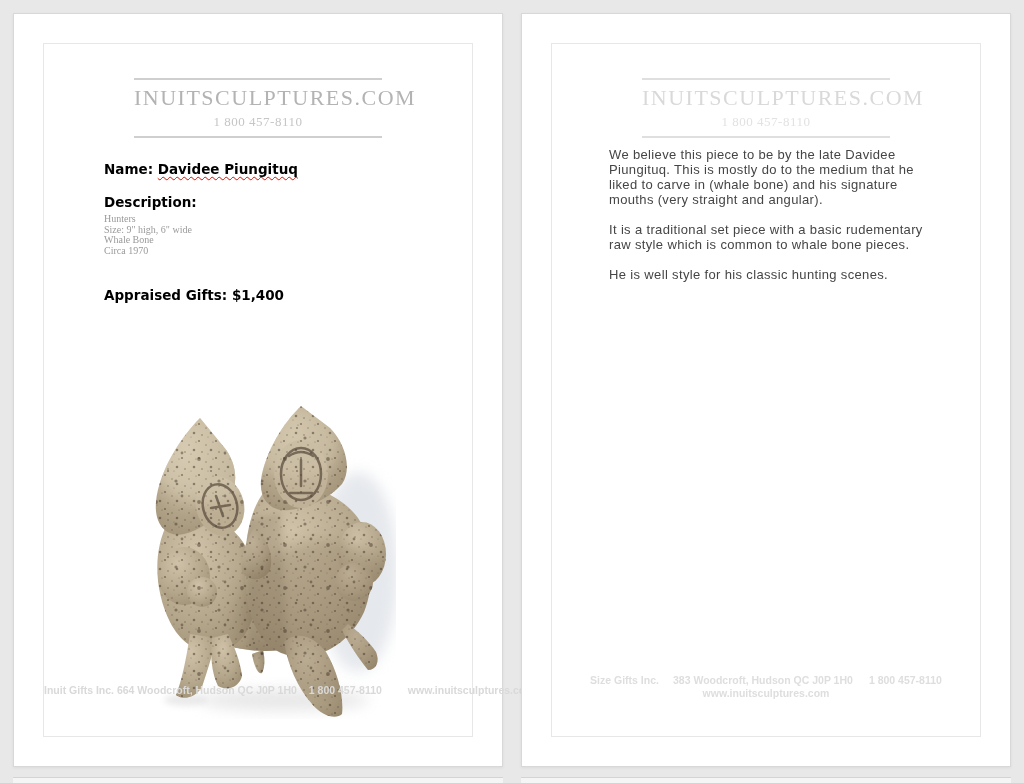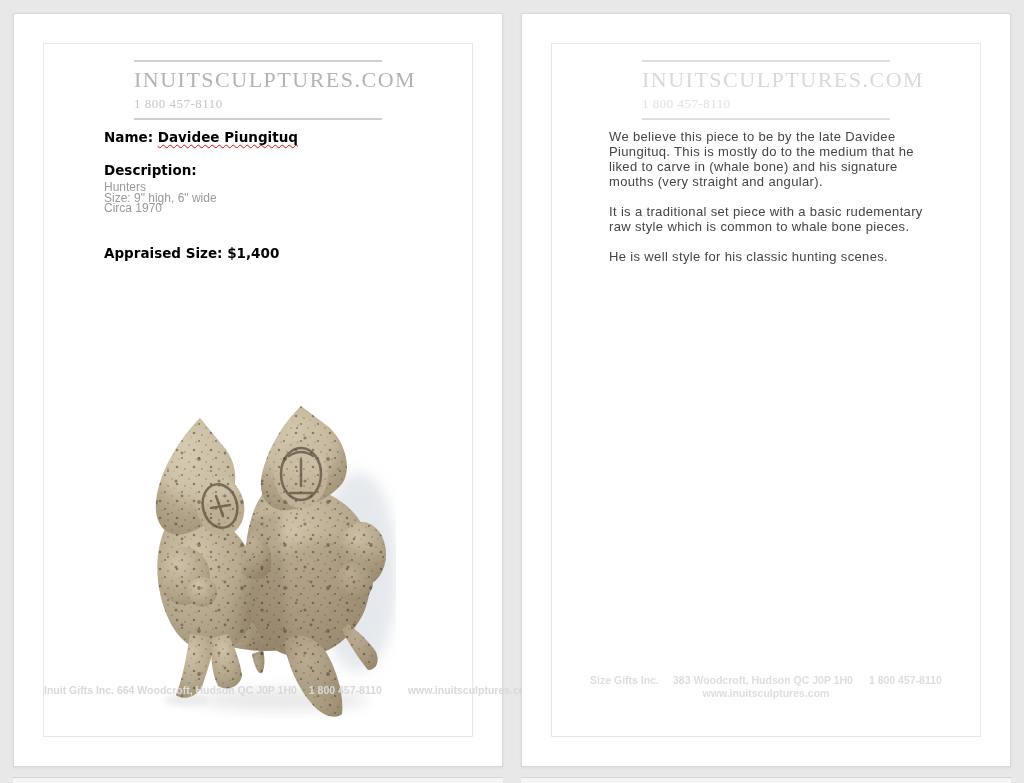--- a/index.html
+++ b/index.html
@@ -10,44 +10,44 @@
   }
   .page{
     position:absolute;top:13px;width:490px;height:754px;background:#ffffff;
     border:1px solid #d8d8d8;box-sizing:border-box;
     box-shadow:0 1px 3px rgba(0,0,0,0.06);
   }
   #page1{left:13px;}
   #page2{left:521px;}
   .inner-frame{position:absolute;left:29px;top:29px;right:29px;bottom:29px;border:1px solid #e7e7e7;}
   
-  .cert-header{width:248px;margin:16px auto 0;text-align:left;}
+  .cert-header{width:248px;margin:34px auto 0;text-align:center;}
   .rule{border-top:2px solid #cfcfcf;height:0;}
   .brand{
     font-family:"Liberation Serif", serif;font-size:22px;letter-spacing:1.5px;
     color:#b3b3b3;margin-top:5px;white-space:nowrap;
   }
   .phone-sm{font-family:"Liberation Serif", serif;font-size:13px;letter-spacing:0.5px;color:#c6c6c6;margin:3px 0 6px;}
   .pg2 .rule{border-color:#dfdfdf;}
   .pg2 .brand{color:#d9d9d9;}
   .pg2 .phone-sm{color:#e2e2e2;}
   
   .fields{
-    margin:10px 0 0 60px;
+    margin:24px 0 0 60px;
     font-family:"DejaVu Sans", sans-serif;font-weight:bold;font-size:13.5px;color:#000;
   }
   .field{margin-bottom:18px;line-height:15px;white-space:nowrap;}
   .wavy{
     text-decoration:underline wavy #e00b00 1px;
     text-decoration-skip-ink:none;text-underline-offset:2px;
   }
   .desc-label{margin-bottom:4px;line-height:15px;}
   .desc-lines{
-    font-family:Liberation Sans, sans-serif;font-weight:normal;
-    font-size:12px;line-height:10.5px;color:#9a9a9a;
+    font-family:Liberation Serif, serif;font-weight:normal;
+    font-size:10px;line-height:10.5px;color:#9a9a9a;
   }
   .appraised{margin-top:32px;line-height:15px;white-space:nowrap;}
   .photo{position:absolute;left:102px;top:360px;width:250px;height:315px;}
   
   .footer1{
     position:absolute;bottom:40px;left:0;right:0;text-align:center;
     font-size:10.5px;font-weight:bold;color:#d9d9d9;white-space:nowrap;
   }
   .footer1 .gap-a{margin-left:12px;}
   .footer1 .gap-b{margin-left:26px;}
@@ -87,25 +87,26 @@
     <div class="fields">
       <div class="field">
         <span>Name:</span>
         <span class="wavy">Davidee Piungituq</span>
       </div>
 
       <div class="desc-label">Description:</div>
       <div class="desc-lines">
         <div>Hunters</div>
         <div>Size: 9" high, 6" wide</div>
+        <div>Whale Bone</div>
         <div>Circa 1970</div>
       </div>
 
       <div class="appraised">
-        <span>Appraised Size:</span>
+        <span>Appraised Gifts:</span>
         <span>$1,400</span>
       </div>
     </div>
 
     <svg class="photo" viewBox="0 0 250 315" xmlns="http://www.w3.org/2000/svg">
       <defs>
         <radialGradient id="boneG" cx="38%" cy="28%" r="90%">
           <stop offset="0%" stop-color="#cfc2a8"></stop>
           <stop offset="55%" stop-color="#b5a78c"></stop>
           <stop offset="100%" stop-color="#998a6f"></stop>

